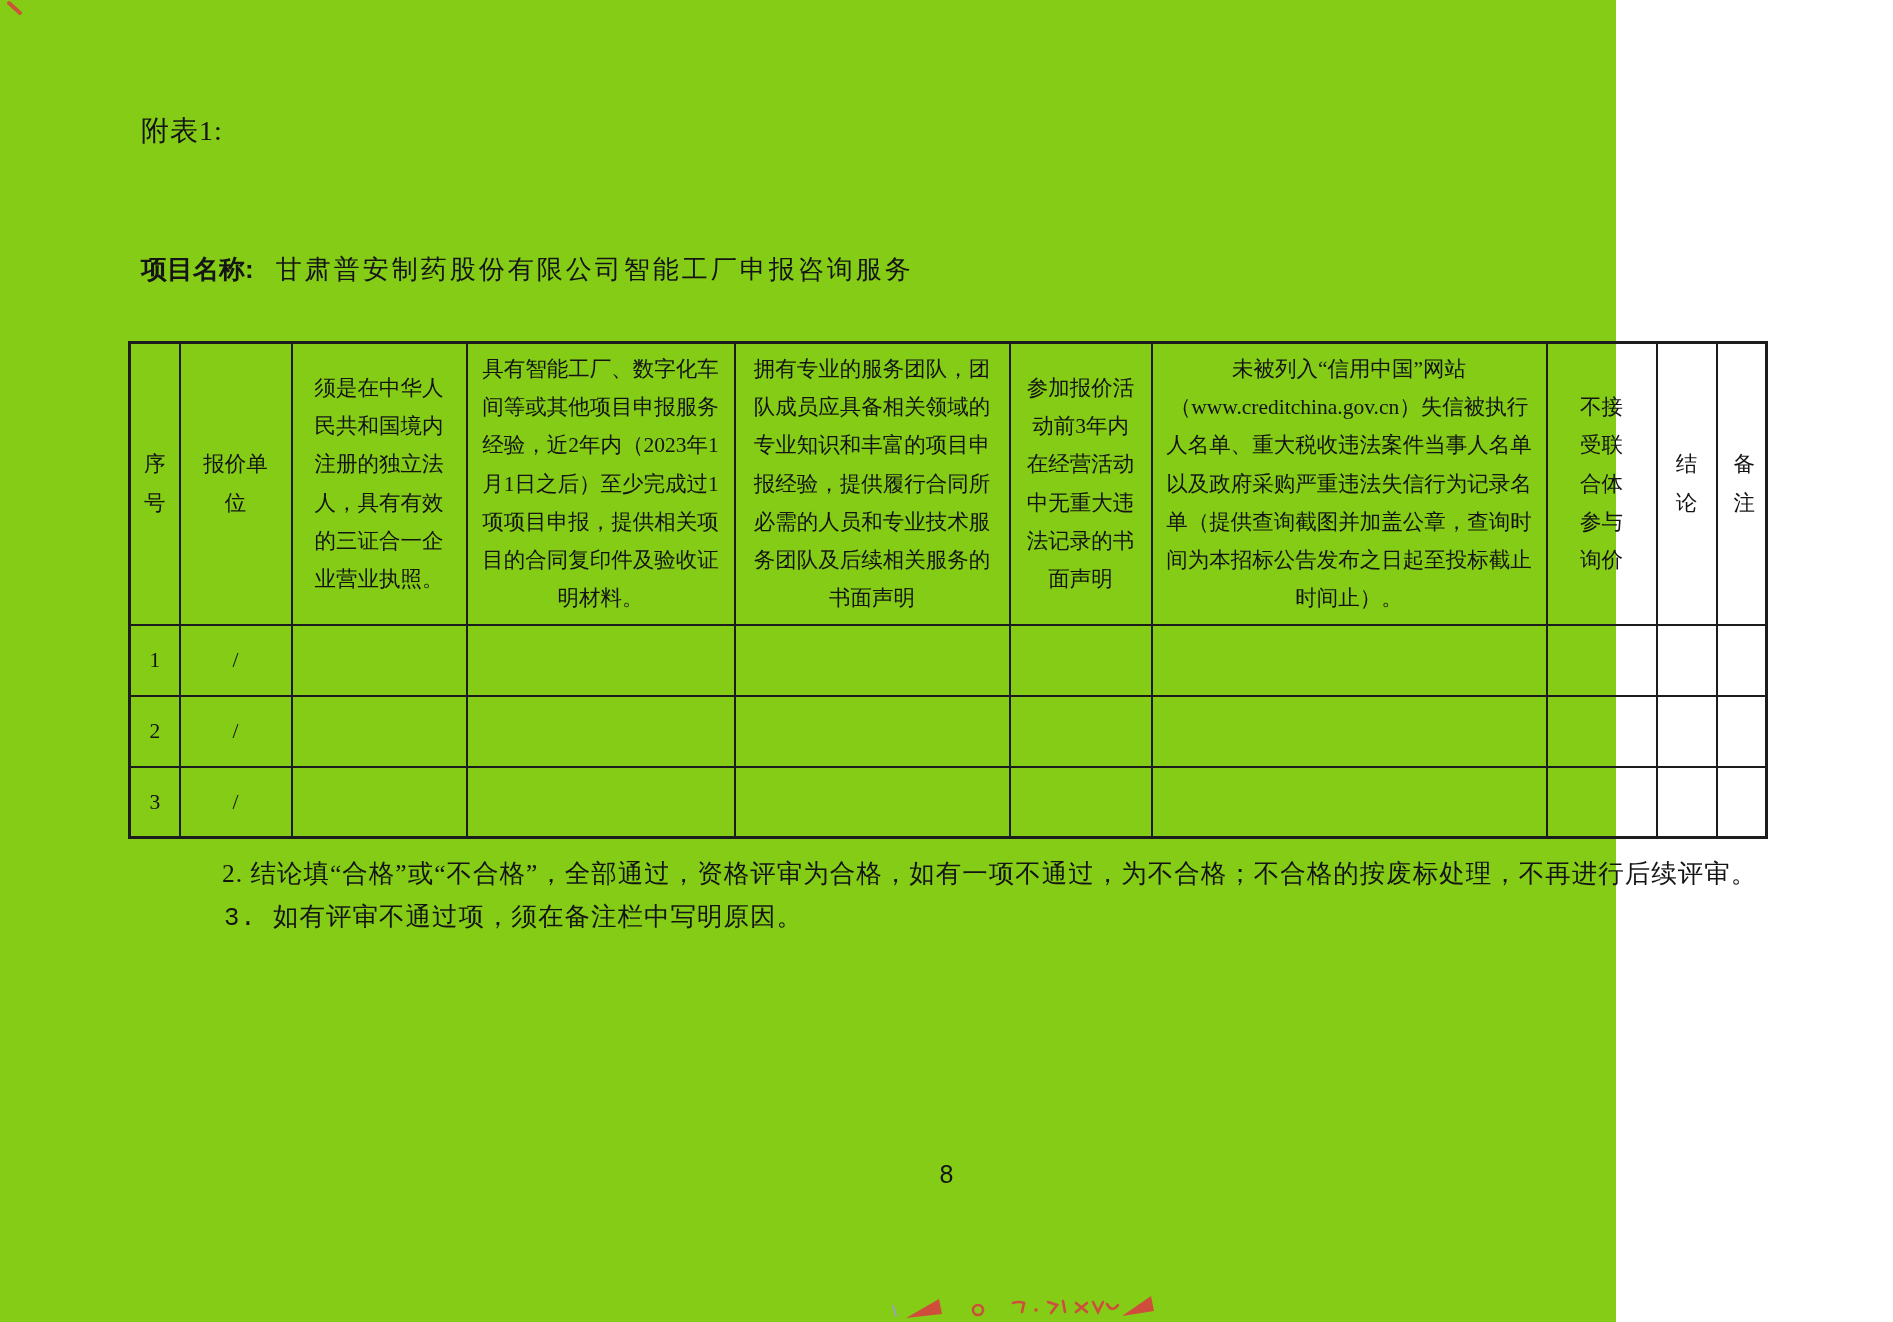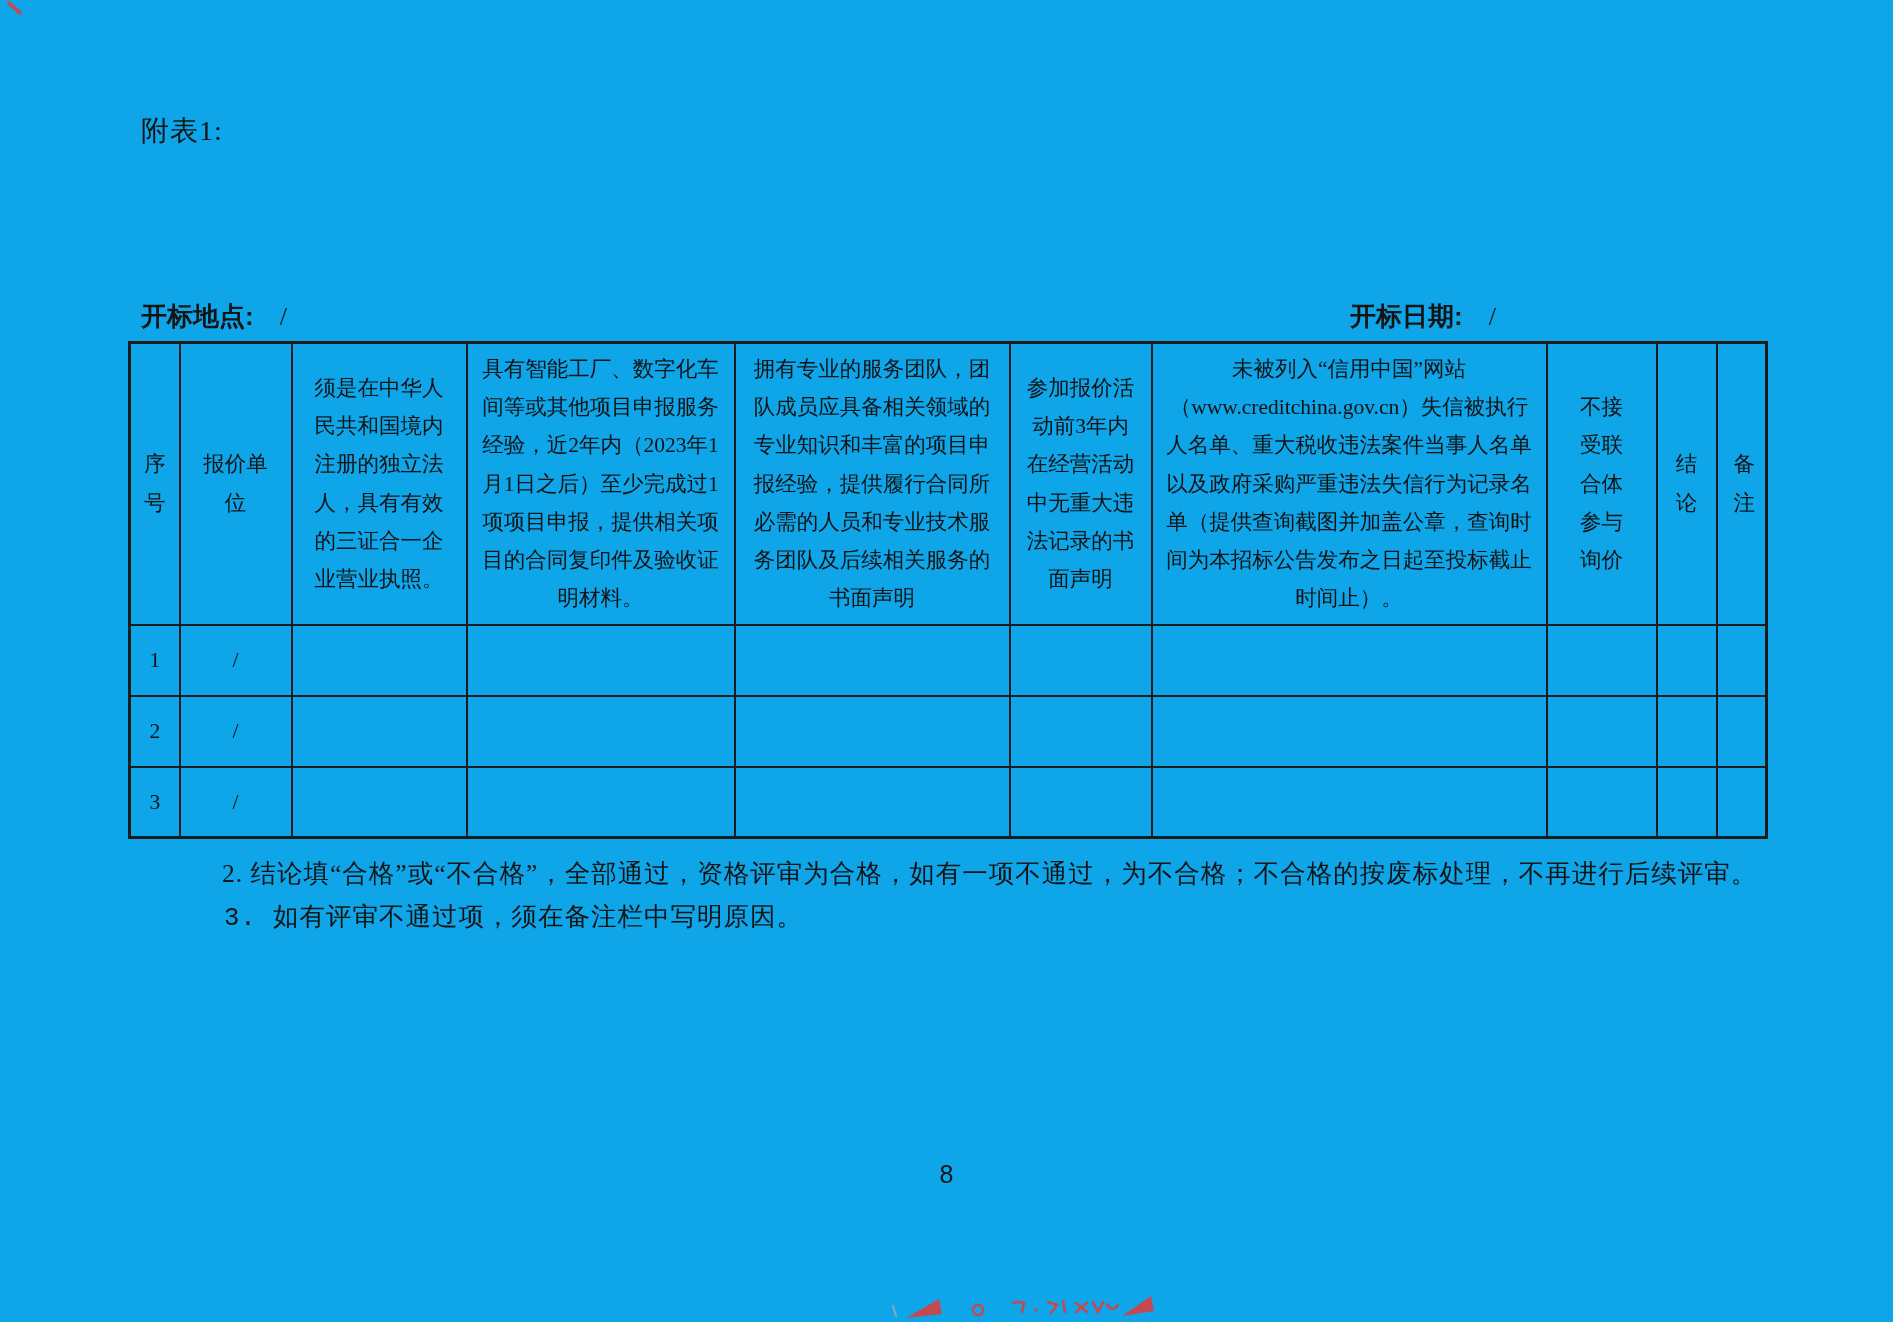--- a/index.html
+++ b/index.html
@@ -3,21 +3,21 @@
 <meta charset="utf-8">
 <style>
   * { margin: 0; padding: 0; box-sizing: border-box; }
   html, body { width: 1893px; height: 1322px; }
   body {
     font-family: "Liberation Serif", "DejaVu Serif", serif;
     background: #ffffff;
     color: #141414;
     overflow: hidden;
   }
-  .page { position: relative; width: 1893px; height: 1322px; background: #0ea5e9; padding-left: 32px; }
+  .page { position: relative; width: 1616px; height: 1322px; background: #84cc16; padding-left: 32px; }
 
   .hei { font-family: "Liberation Sans", "DejaVu Sans", sans-serif; font-weight: bold; }
 
   .attach-label {
     position: absolute; left: 141px; top: 112px;
     font-size: 28px; letter-spacing: 1px;
   }
   .doc-title {
     position: absolute; left: 0; top: 163px; width: 1893px;
     text-align: center; font-size: 44px; letter-spacing: 6px;
@@ -82,29 +82,24 @@
   svg.artifacts { position: absolute; left: 0; top: 0; pointer-events: none; }
 </style>
 </head>
 <body>
 
 <div class="page">
 
   <div class="attach-label">附表1:</div>
 
 
+  <div class="meta-project">
+    <span class="hei">项目名称:</span><span class="val">甘肃普安制药股份有限公司智能工厂申报咨询服务</span>
+  </div>
 
-  <div class="meta-row2">
-    <span class="loc hei">
-      <span>开标地点:</span><span class="val">/</span>
-    </span>
-    <span class="date hei">
-      <span>开标日期:</span><span class="val">/</span>
-    </span>
-  </div>
 
   <table class="review">
     <colgroup>
       <col style="width:50px">
         <col style="width:112px">
         <col style="width:175px">
       <col style="width:268px">
         <col style="width:275px">
         <col style="width:142px">
       <col style="width:395px">

